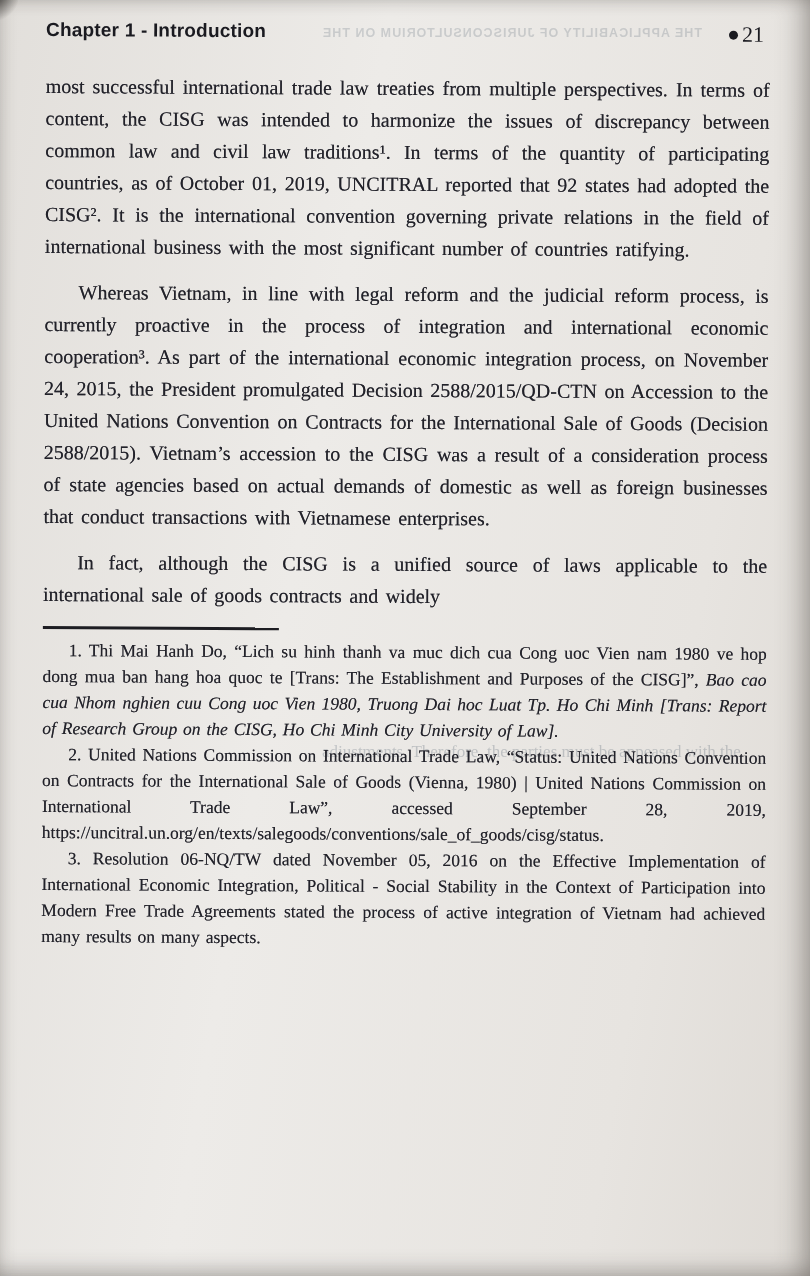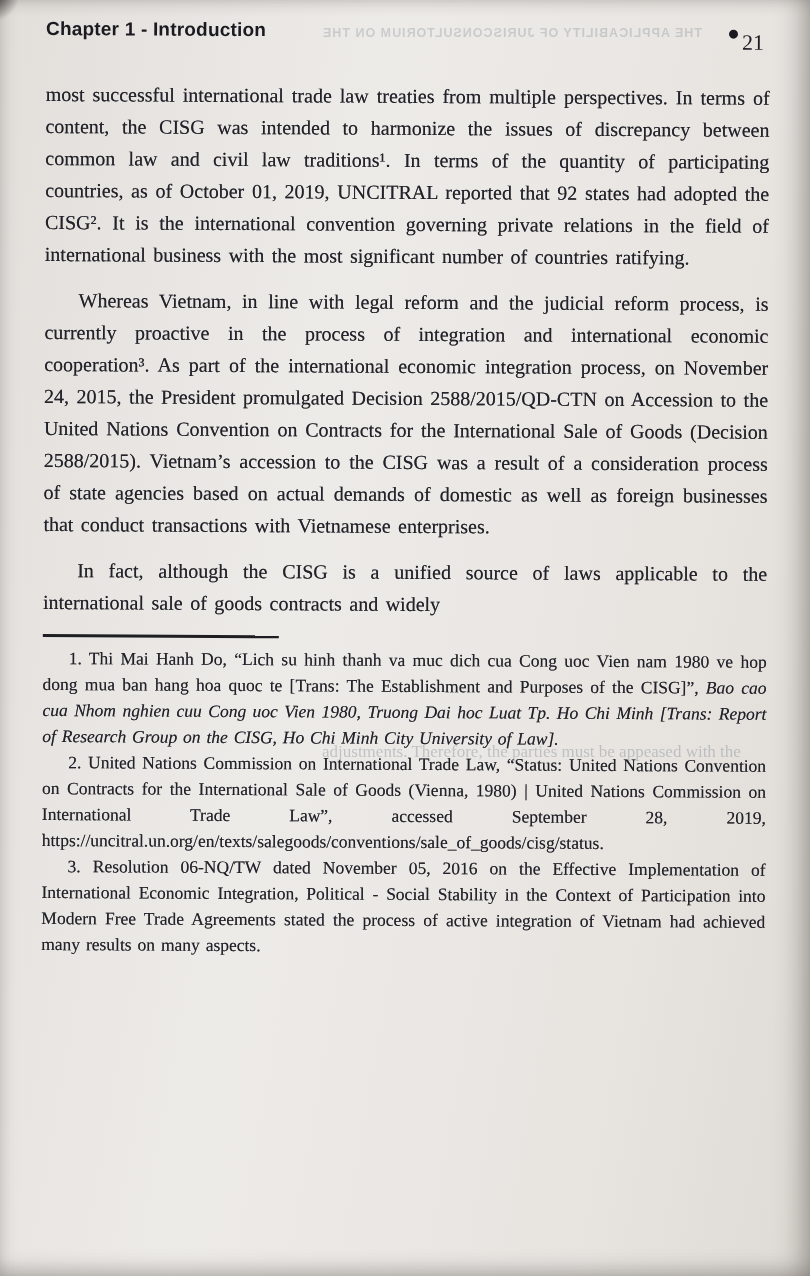--- a/index.html
+++ b/index.html
@@ -35,21 +35,21 @@
     display: flex; justify-content: space-between; align-items: baseline;
     padding: 18px 46px 0 46px;
   }
   .chapter-title {
     font-family: "Liberation Sans", sans-serif;
     font-weight: bold;
     font-size: 19px;
     letter-spacing: 0.2px;
     color: #1a1a20;
   }
-  .page-number-wrap { display: flex; gap: 4px; }
+  .page-number-wrap { display: flex; align-items: center; gap: 4px; }
   .bullet {
     width: 9px; height: 9px; border-radius: 50%;
     background: #1a1a20; display: inline-block;
   }
   .page-number { font-size: 22px; color: #1a1a20; }
 
   .body-text {
     margin: 26px 40px 0 46px;
     font-size: 20px;
     line-height: 32px;

